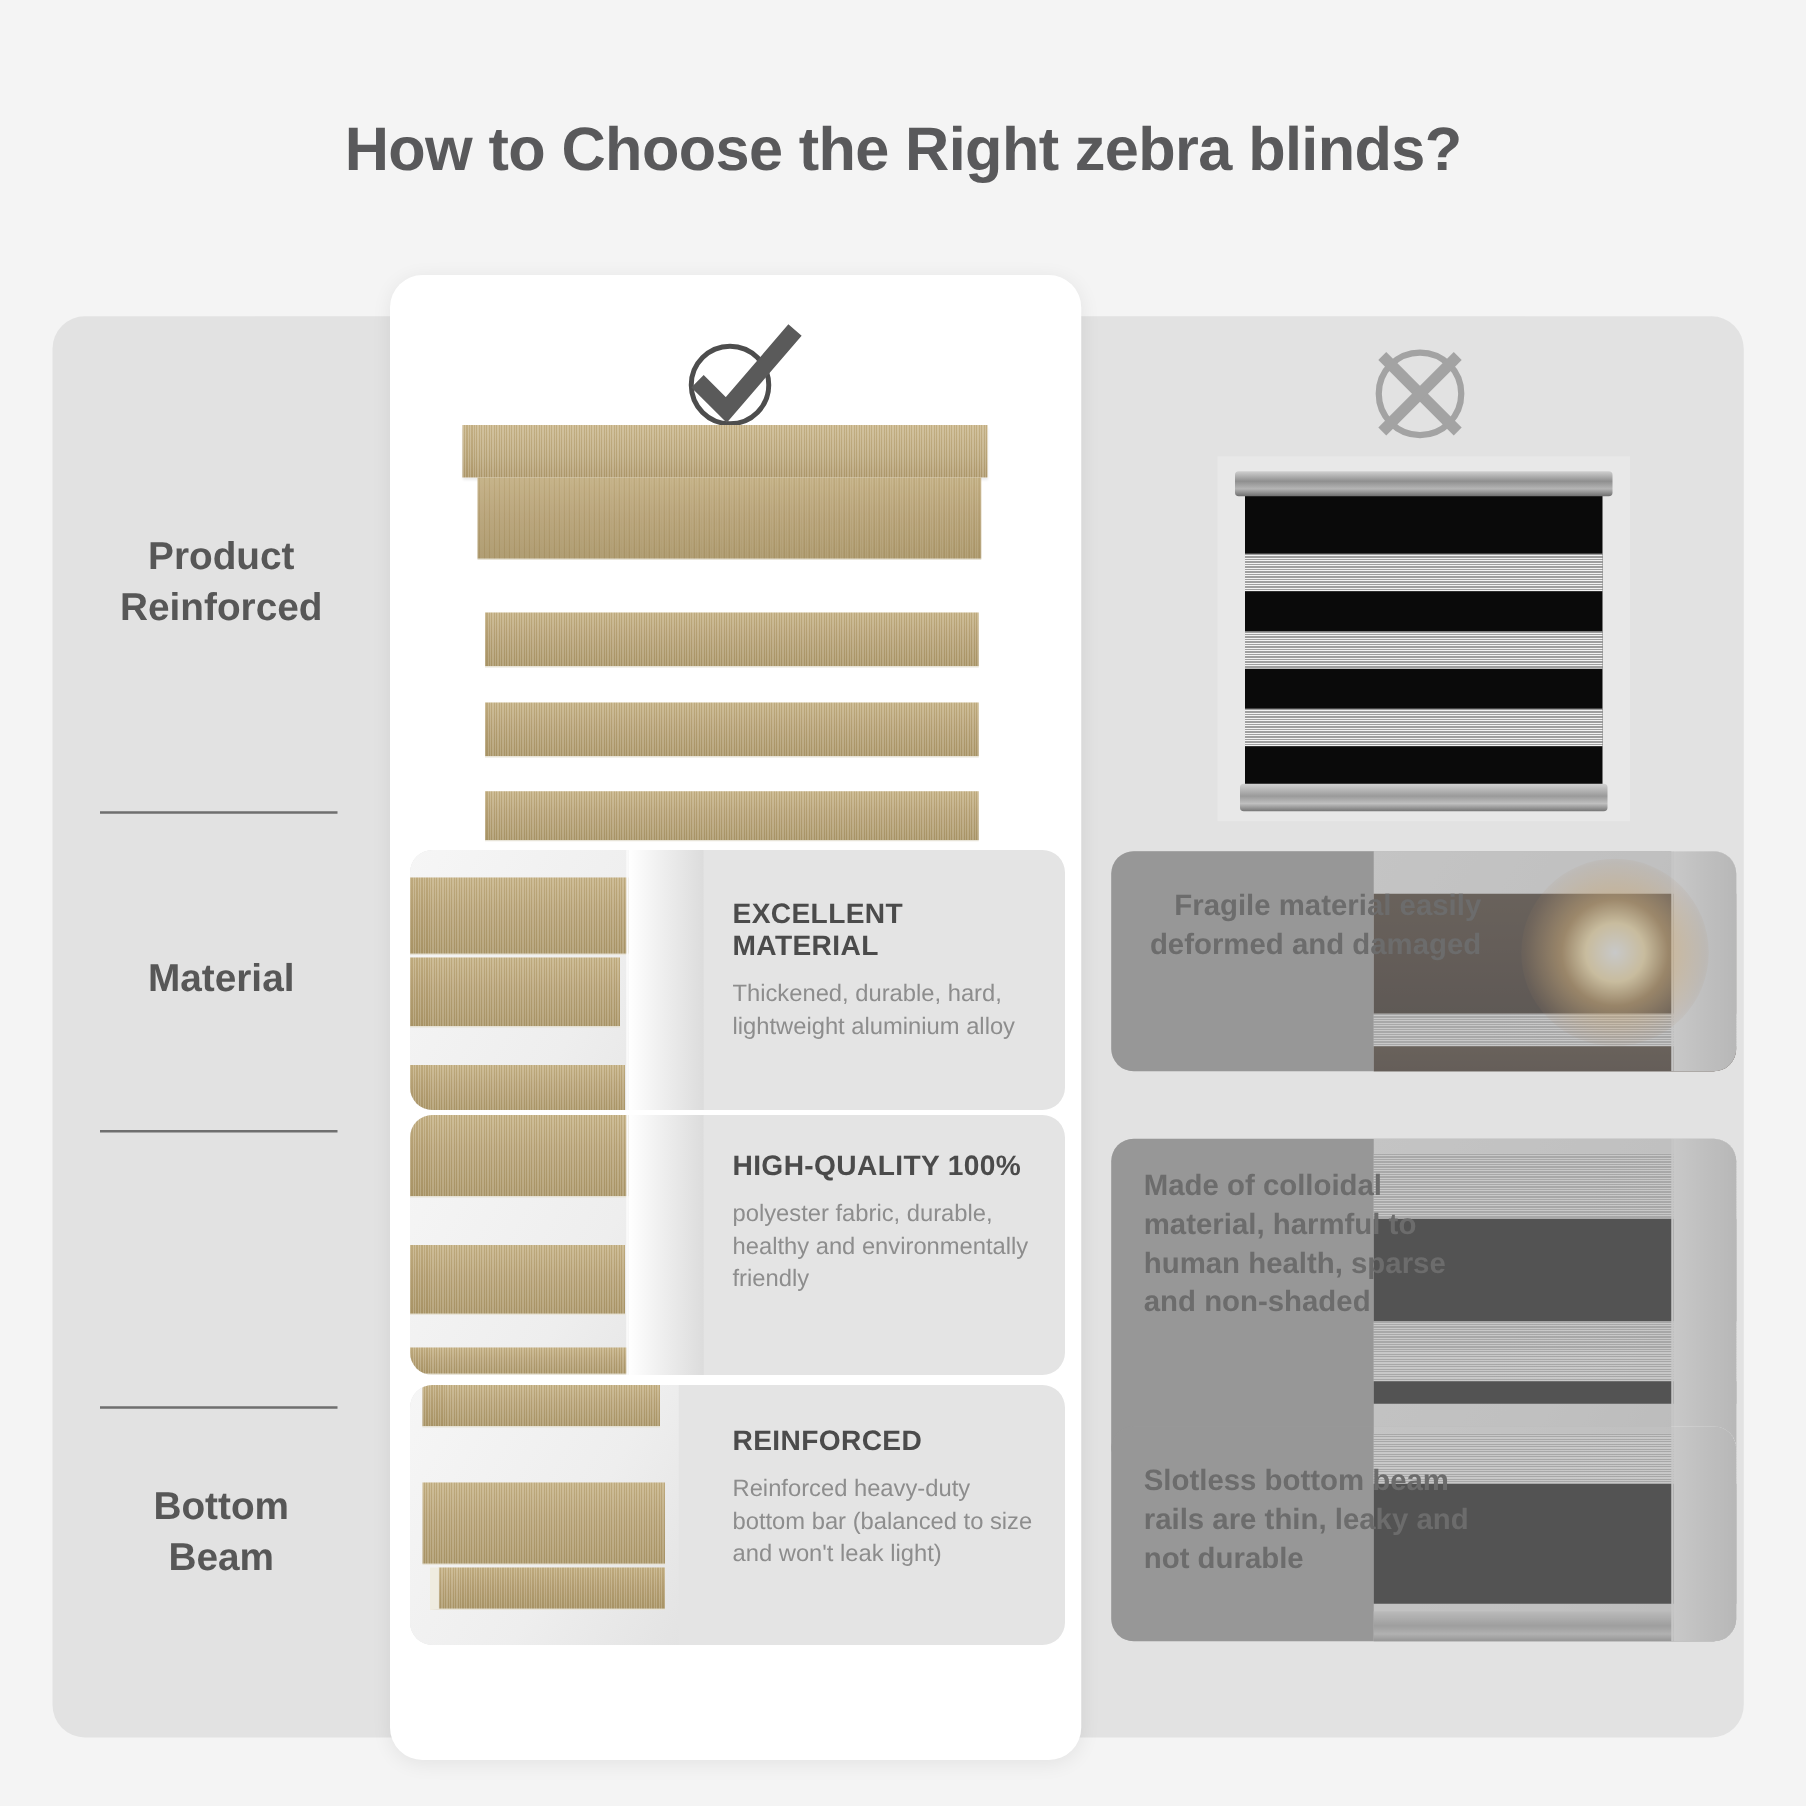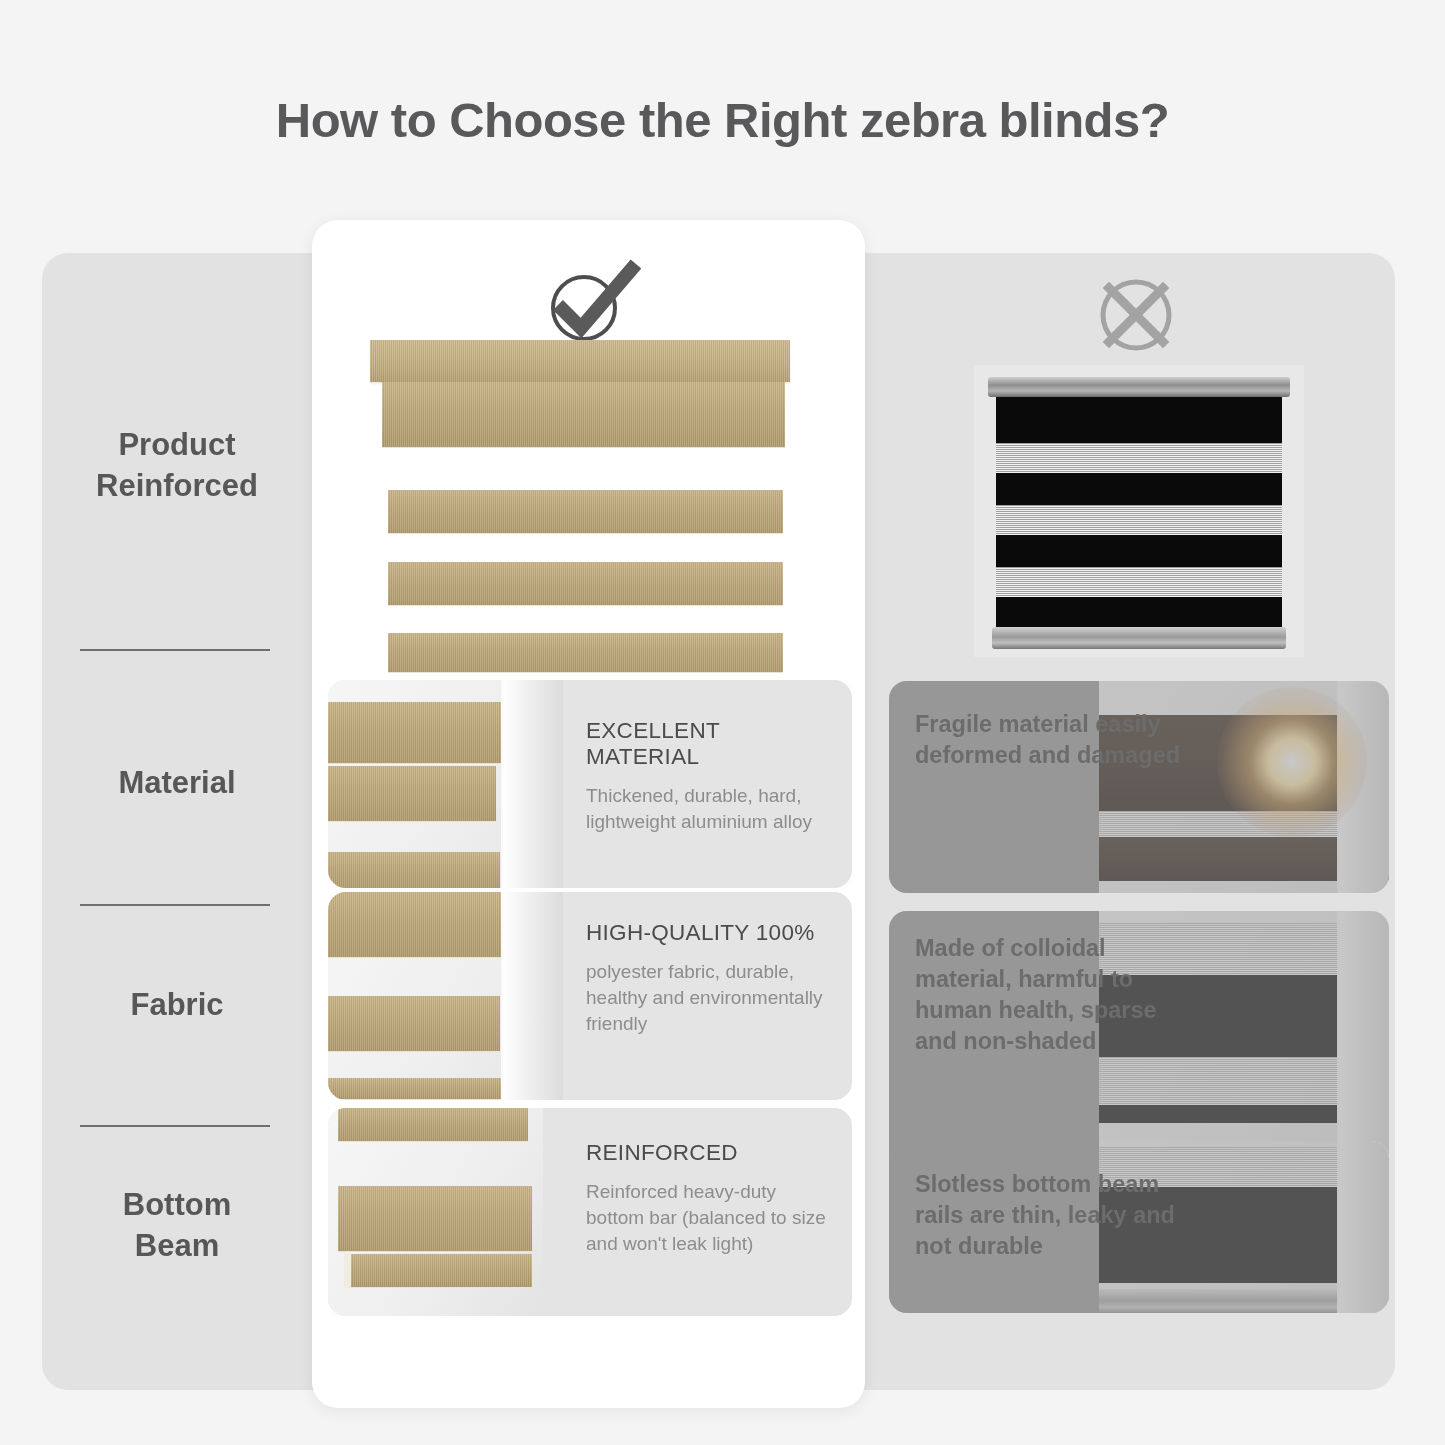--- a/index.html
+++ b/index.html
@@ -93,21 +93,21 @@
     height: 292px;
   }
   .bad-card {
     position: absolute;
     left: 11px;
     width: 500px;
     border-radius: 18px;
     overflow: hidden;
     background: #9a9a9a;
   }
-  .bad-card.b0 { top: 428px; height: 212px; }
+  .bad-card.b0 { top: 428px; height: 176px; text-align: right; }
   .bad-card.b1 { top: 658px; height: 264px; }
   .bad-card.b2 { top: 888px; height: 172px; }
   .bad-card-photo {
     position: absolute;
     right: 0; top: 0;
     width: 290px;
     height: 100%;
   }
   .bad-card-veil {
     position: absolute;
@@ -174,21 +174,21 @@
   .good-text {
     position: absolute;
     left: 258px;
     top: 38px;
     width: 252px;
   }
   .good-row.g1 .good-text { top: 28px; }
   .good-row.g2 .good-text { top: 32px; }
   .good-head {
     font-size: 22.5px;
-    font-weight: normal;
+    font-weight: bold;
     color: #4b4b4b;
     letter-spacing: 0.3px;
     margin-bottom: 13px;
   }
   .good-body {
     font-size: 19px;
     color: #8d8d8d;
     line-height: 1.38;
   }
 
@@ -312,23 +312,20 @@
     <div>Product</div>
     <div>Reinforced</div>
   </div>
   <div class="divider d0"></div>
 
   <div class="row-label l1">
     <div>Material</div>
   </div>
   <div class="divider d1"></div>
 
-  <div class="row-label l2">
-    <div>Fabric</div>
-  </div>
   <div class="divider d2"></div>
 
   <div class="row-label l3">
     <div>Bottom</div>
     <div>Beam</div>
   </div>
 </div>
 
 <div class="bad-column">
 

